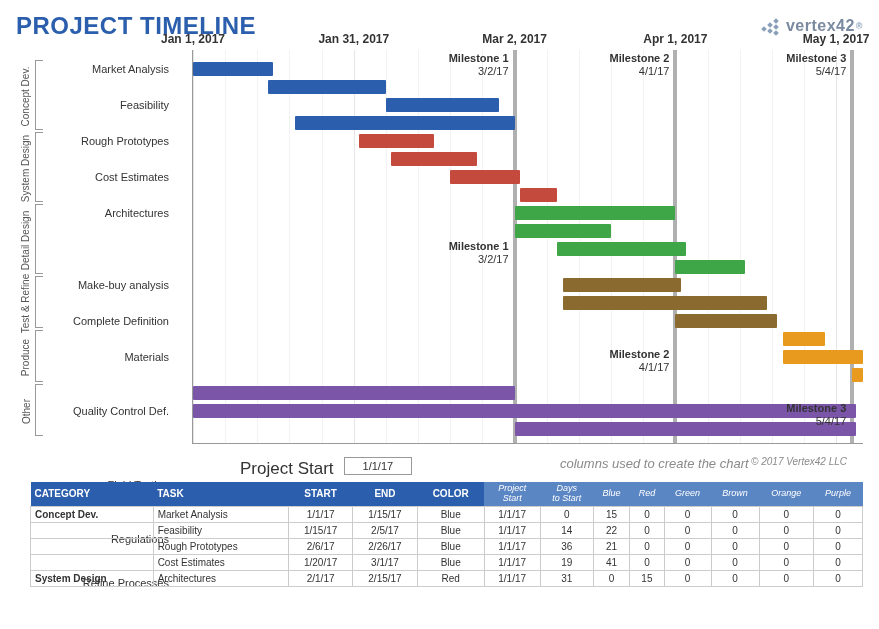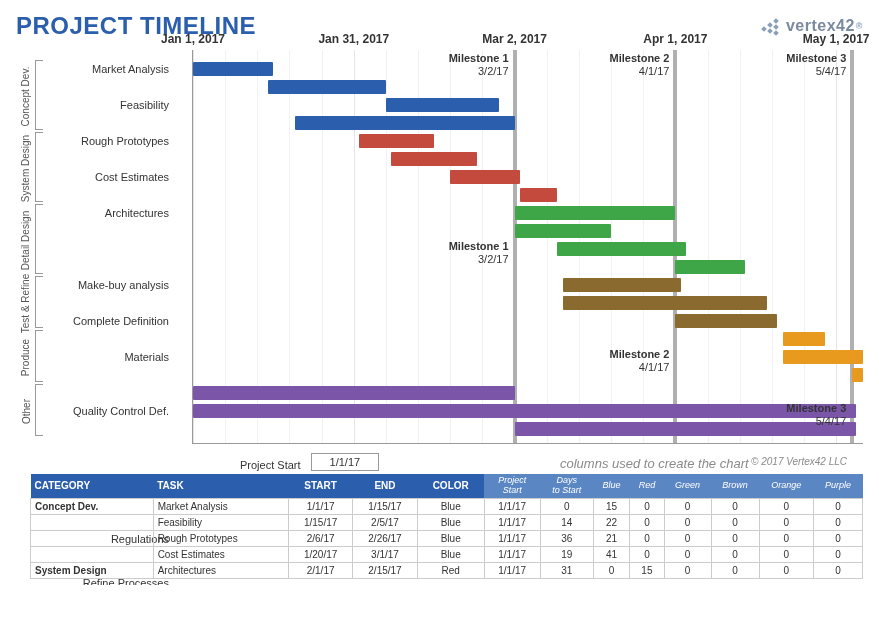--- a/index.html
+++ b/index.html
@@ -34,21 +34,21 @@
   .milestone-label .d { font-weight: normal; }
   .rows { position:absolute; top:10px; left:-176px; right:0; }
   .row { height: 18px; display:flex; align-items:center; position:relative; }
   .row-label { width: 160px; text-align:right; padding-right:8px; font-size:11px; }
   .bar { position:absolute; top:0; bottom:0; height:14px; border-radius:1px; }
   .cat-label { position:absolute; left:-176px; width:18px; display:flex; align-items:center; justify-content:center; }
   .cat-label span { transform: rotate(-90deg); white-space:nowrap; font-size:10px; color:#555; }
   .cat-bracket { position:absolute; left:-158px; width:8px; border-left:1px solid #999; border-top:1px solid #999; border-bottom:1px solid #999;}
   .below { margin-top: 8px; margin-left: 14px; }
   .proj-start { display:flex; align-items:center; gap:10px; margin-left:210px; margin-bottom:3px; }
-  .proj-start .lbl { font-size:11px;margin-top:7px; }
+  .proj-start .lbl { font-size:17px;margin-top:7px; }
   .proj-start .val { border:1px solid #999; padding:2px 18px; font-size:11px; }
   .columns-note { position:absolute; font-style:italic; color:#8a8a8a; font-size:13px;}
   .copyright { position:absolute; right:16px; font-style:italic; color:#8a8a8a; font-size:10px;}
   table.data { width: 100%; border-collapse: collapse; font-size:10px; }
   table.data th { background:#2b5fad; color:#fff; font-weight:bold; padding:3px 4px; text-align:center; font-size:10px; }
   table.data th.l { text-align:left; }
   table.data th.sub { background:#5b86c4; font-size:9px; font-style:italic; font-weight:normal; line-height:1.1; padding:2px 3px;}
   table.data td { border:1px solid #ccc; padding:2px 4px; text-align:center; }
   table.data td.l { text-align:left; }
   table.data td.cat { font-weight:bold; text-align:left; }

